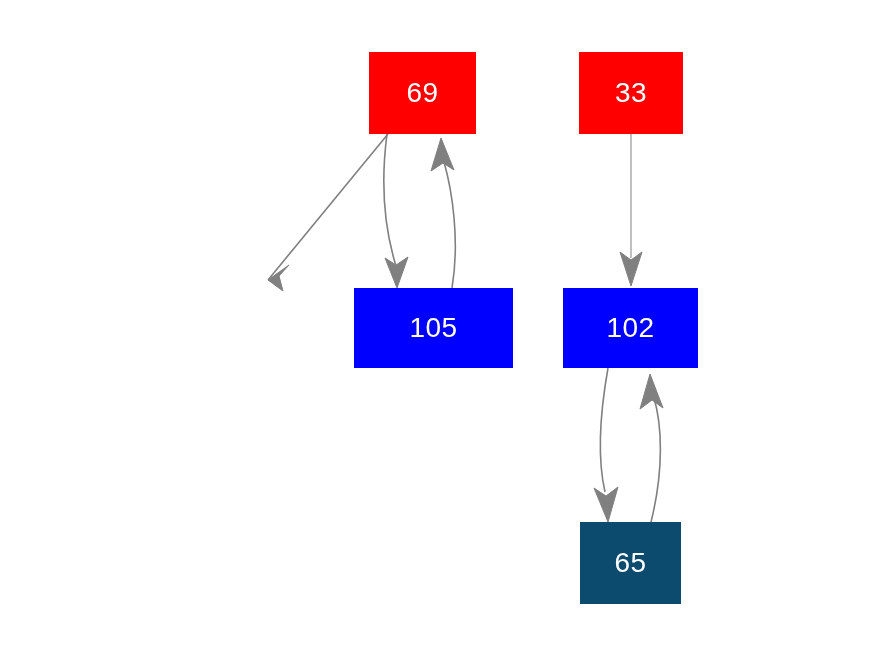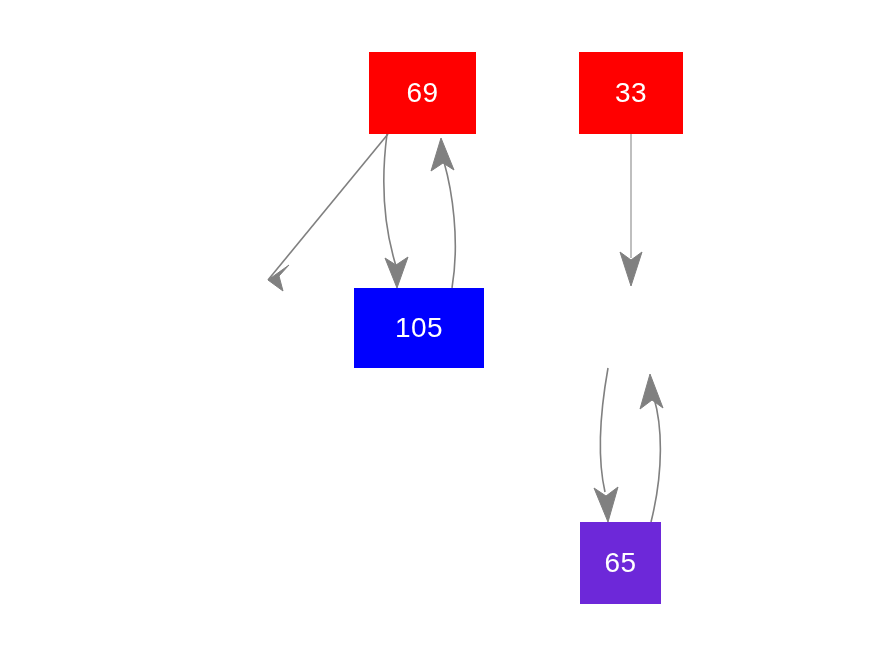--- a/index.html
+++ b/index.html
@@ -83,22 +83,25 @@
 
   <div class="node" style="left:369px; top:52px; width:107px; height:82px; background:#ff0000;">
     <span class="node-label">69</span>
   </div>
 
   <div class="node" style="left:579px; top:52px; width:104px; height:82px; background:#ff0000;">
     <span class="node-label">33</span>
   </div>
 
 
-  <div class="node" style="left:354px; top:288px; width:130px; height:80px; background:#0000ff;">
+  <div class="node" style="left:354px; top:288px; width:159px; height:80px; background:#0000ff;">
     <span class="node-label">105</span>
   </div>
 
+  <div class="node" style="left:563px; top:288px; width:135px; height:80px; background:#0000ff;">
+    <span class="node-label">102</span>
+  </div>
 
-  <div class="node" style="left:580px; top:522px; width:81px; height:82px; background:#6d28d9;">
+  <div class="node" style="left:580px; top:522px; width:101px; height:82px; background:#0c4a6e;">
     <span class="node-label">65</span>
   </div>
 
 </div>
 
 </body></html>

